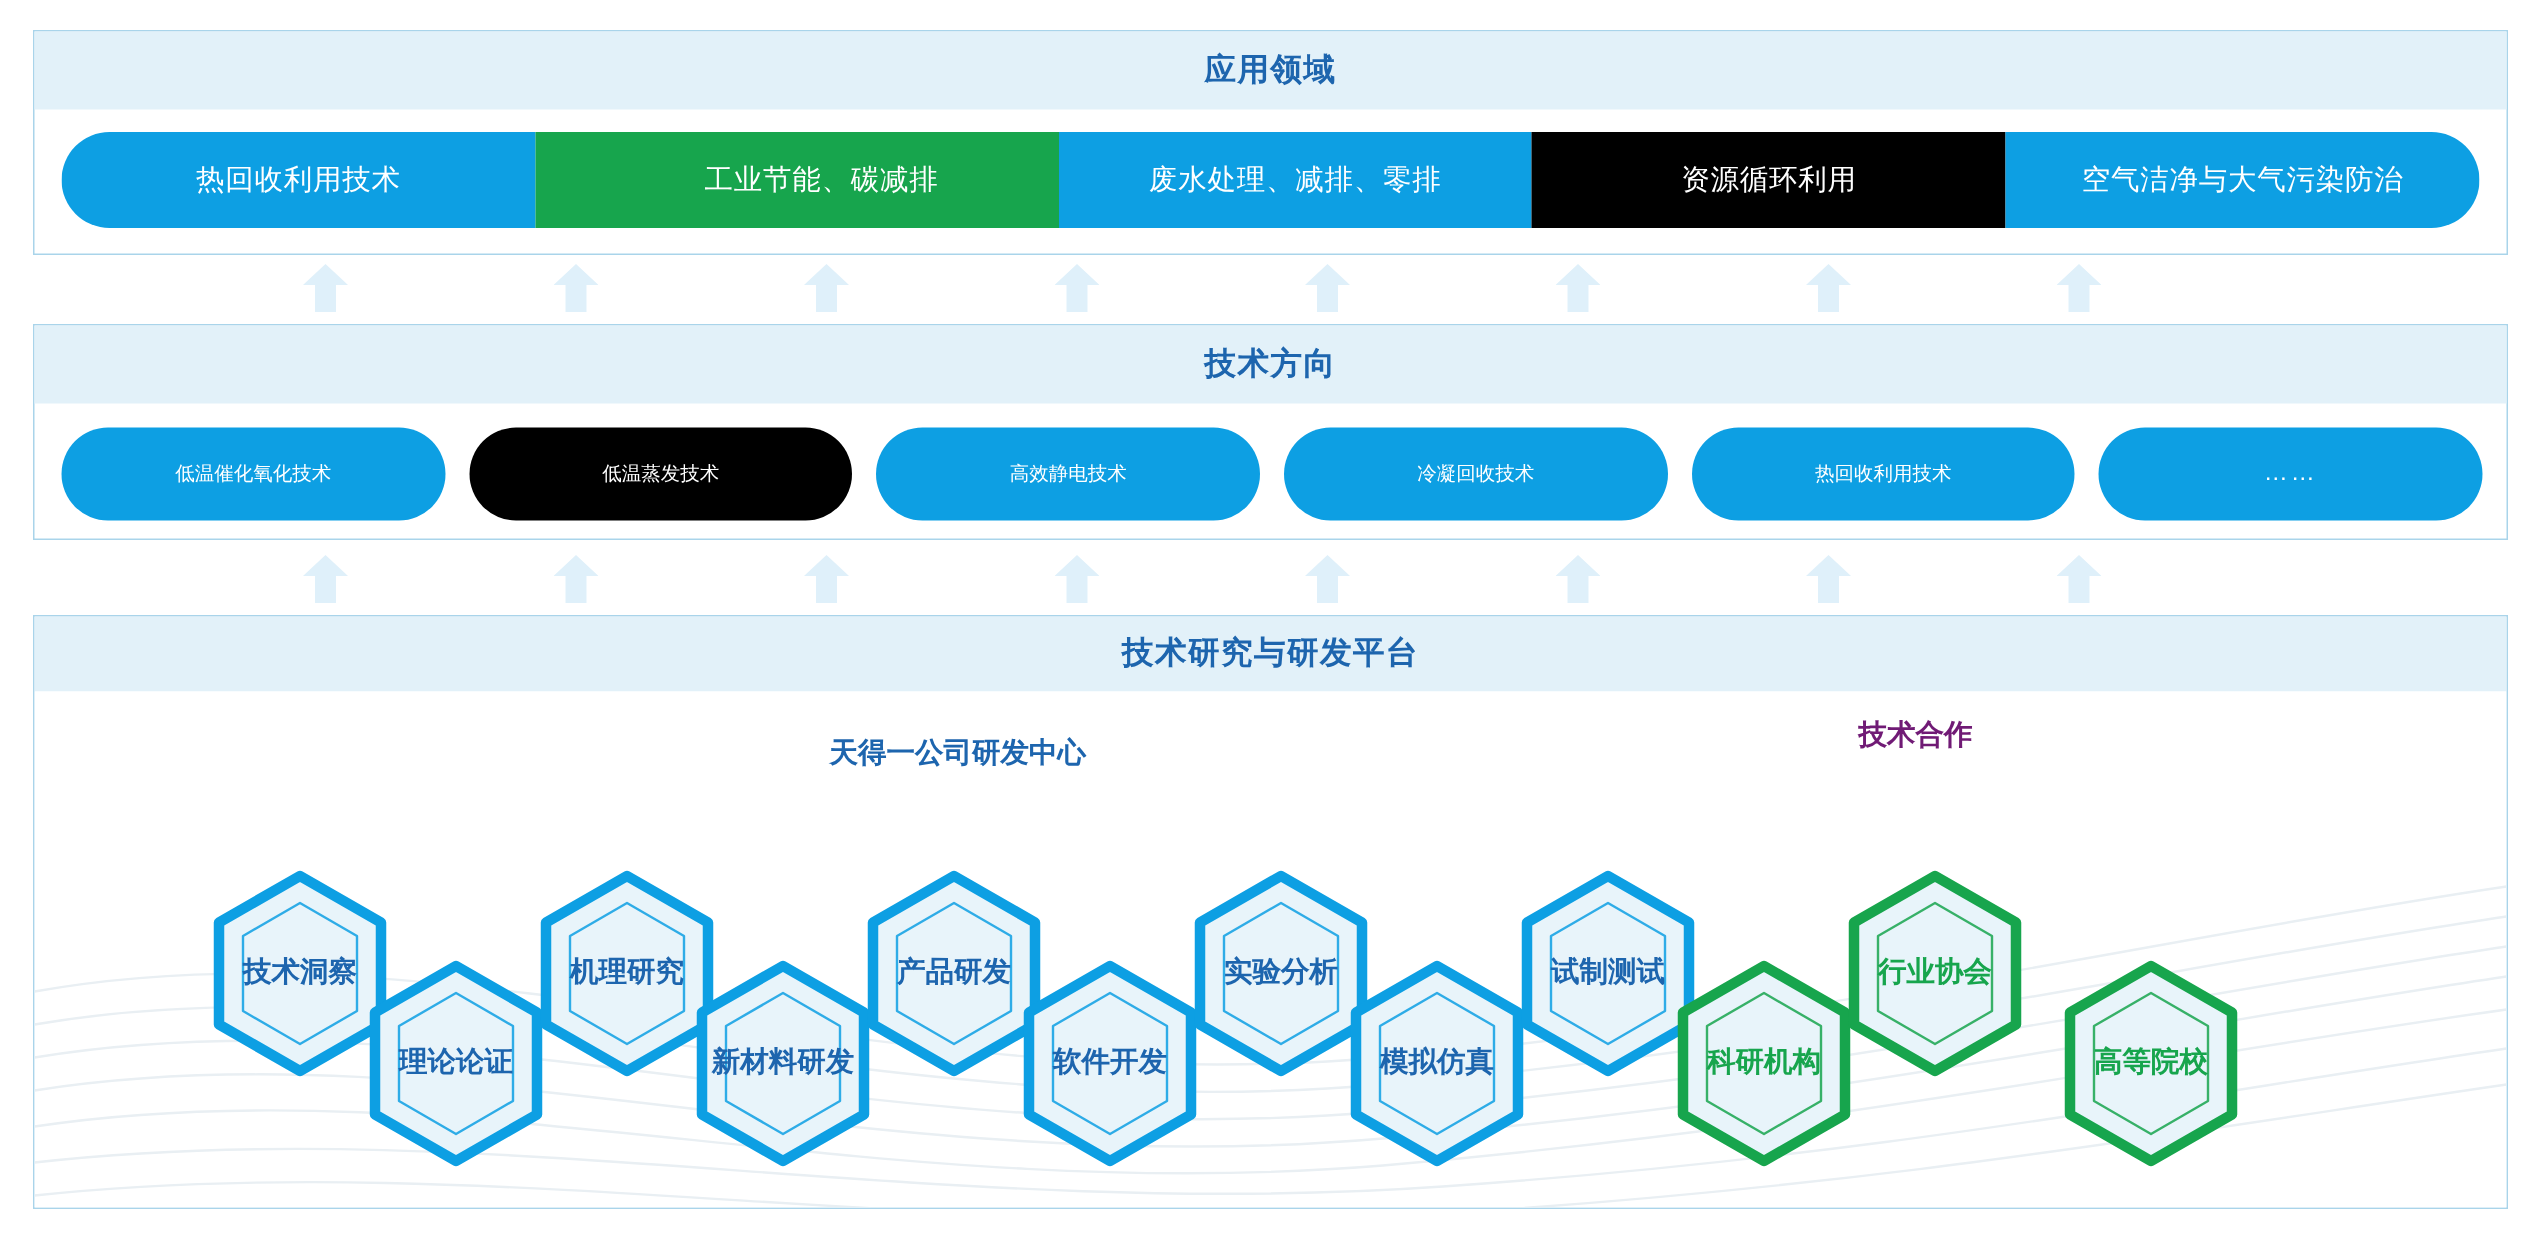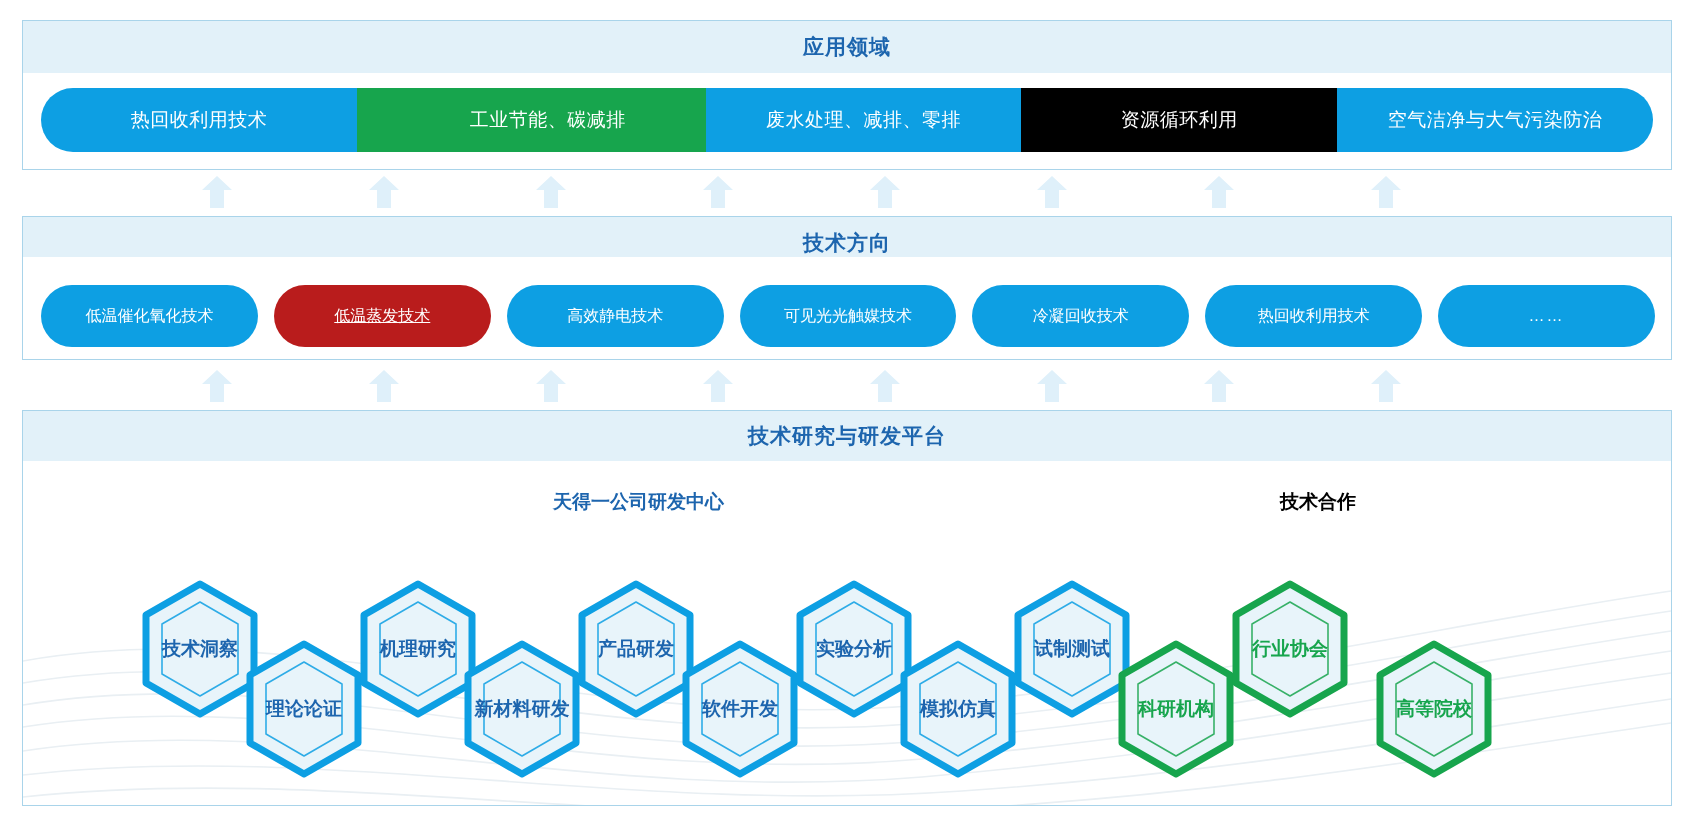--- a/index.html
+++ b/index.html
@@ -93,42 +93,42 @@
   .arrow-up svg { display: block; }
 
   
   #panel-tech {
     left: 22px;
     top: 216px;
     width: 1650px;
     height: 144px;
   }
   #panel-tech .panel-header {
-    height: 40px;
+    height: 52px;
     line-height: 52px;
     font-size: 21px;
   }
   .tech-pills {
     position: absolute;
     left: 18px;
     top: 68px;
     width: 1614px;
     height: 62px;
     display: flex;
     gap: 16px;
   }
   .tech-pill {
     flex: 1 1 0;
     border-radius: 31px;
     background: #0d9fe3;
     color: #ffffff;
     display: flex;
     align-items: center;
     justify-content: center;
-    font-size: 16px;
+    font-size: 13px;
     white-space: nowrap;
   }
   .tech-pill.is-ellipsis { font-size: 16px; letter-spacing: 2px; }
 
   
   #panel-rnd {
     left: 22px;
     top: 410px;
     width: 1650px;
     height: 396px;
@@ -161,23 +161,22 @@
     font-weight: bold;
     white-space: nowrap;
   }
   #title-rd-center {
     left: 530px;
     top: 28px;
     color: #1d65ae;
   }
   #title-coop {
     left: 1216px;
-    top: 28px;
-    color: #000000;
-    margin-left: 41px;
+    top: 16px;
+    color: #701a75;
   }
 
   
   .hex {
     position: absolute;
     width: 118px;
     height: 136px;
   }
   .hex svg {
     position: absolute;
@@ -262,23 +261,22 @@
         <svg viewBox="0 0 30 32" width="30" height="32">
           <path d="M15 0 L30 14 L22 14 L22 32 L8 32 L8 14 L0 14 Z" fill="#dff0fa"></path>
         </svg>
       </div>
     </div>
 
   <div class="panel" id="panel-tech">
     <div class="panel-header">技术方向</div>
     <div class="tech-pills" id="tech-pills">
         <div class="tech-pill" style="background: rgb(13, 159, 227);">低温催化氧化技术</div>
-        <div class="tech-pill" style="background: #b91c1c; text-decoration: underline;">低温蒸发技术</div>
+        <div class="tech-pill" style="background: #000000;">低温蒸发技术</div>
         <div class="tech-pill" style="background: rgb(13, 159, 227);">高效静电技术</div>
-        <div class="tech-pill" style="background: rgb(13, 159, 227);">可见光光触媒技术</div>
         <div class="tech-pill" style="background: rgb(13, 159, 227);">冷凝回收技术</div>
         <div class="tech-pill" style="background: rgb(13, 159, 227);">热回收利用技术</div>
         <div class="tech-pill is-ellipsis" style="background: rgb(13, 159, 227);">……</div>
       </div>
   </div>
 
   <div class="arrow-row" id="arrows-2">
       <div class="arrow-up" style="left: 180px; top: 2px;">
         <svg viewBox="0 0 30 32" width="30" height="32">
           <path d="M15 0 L30 14 L22 14 L22 32 L8 32 L8 14 L0 14 Z" fill="#dff0fa"></path>

